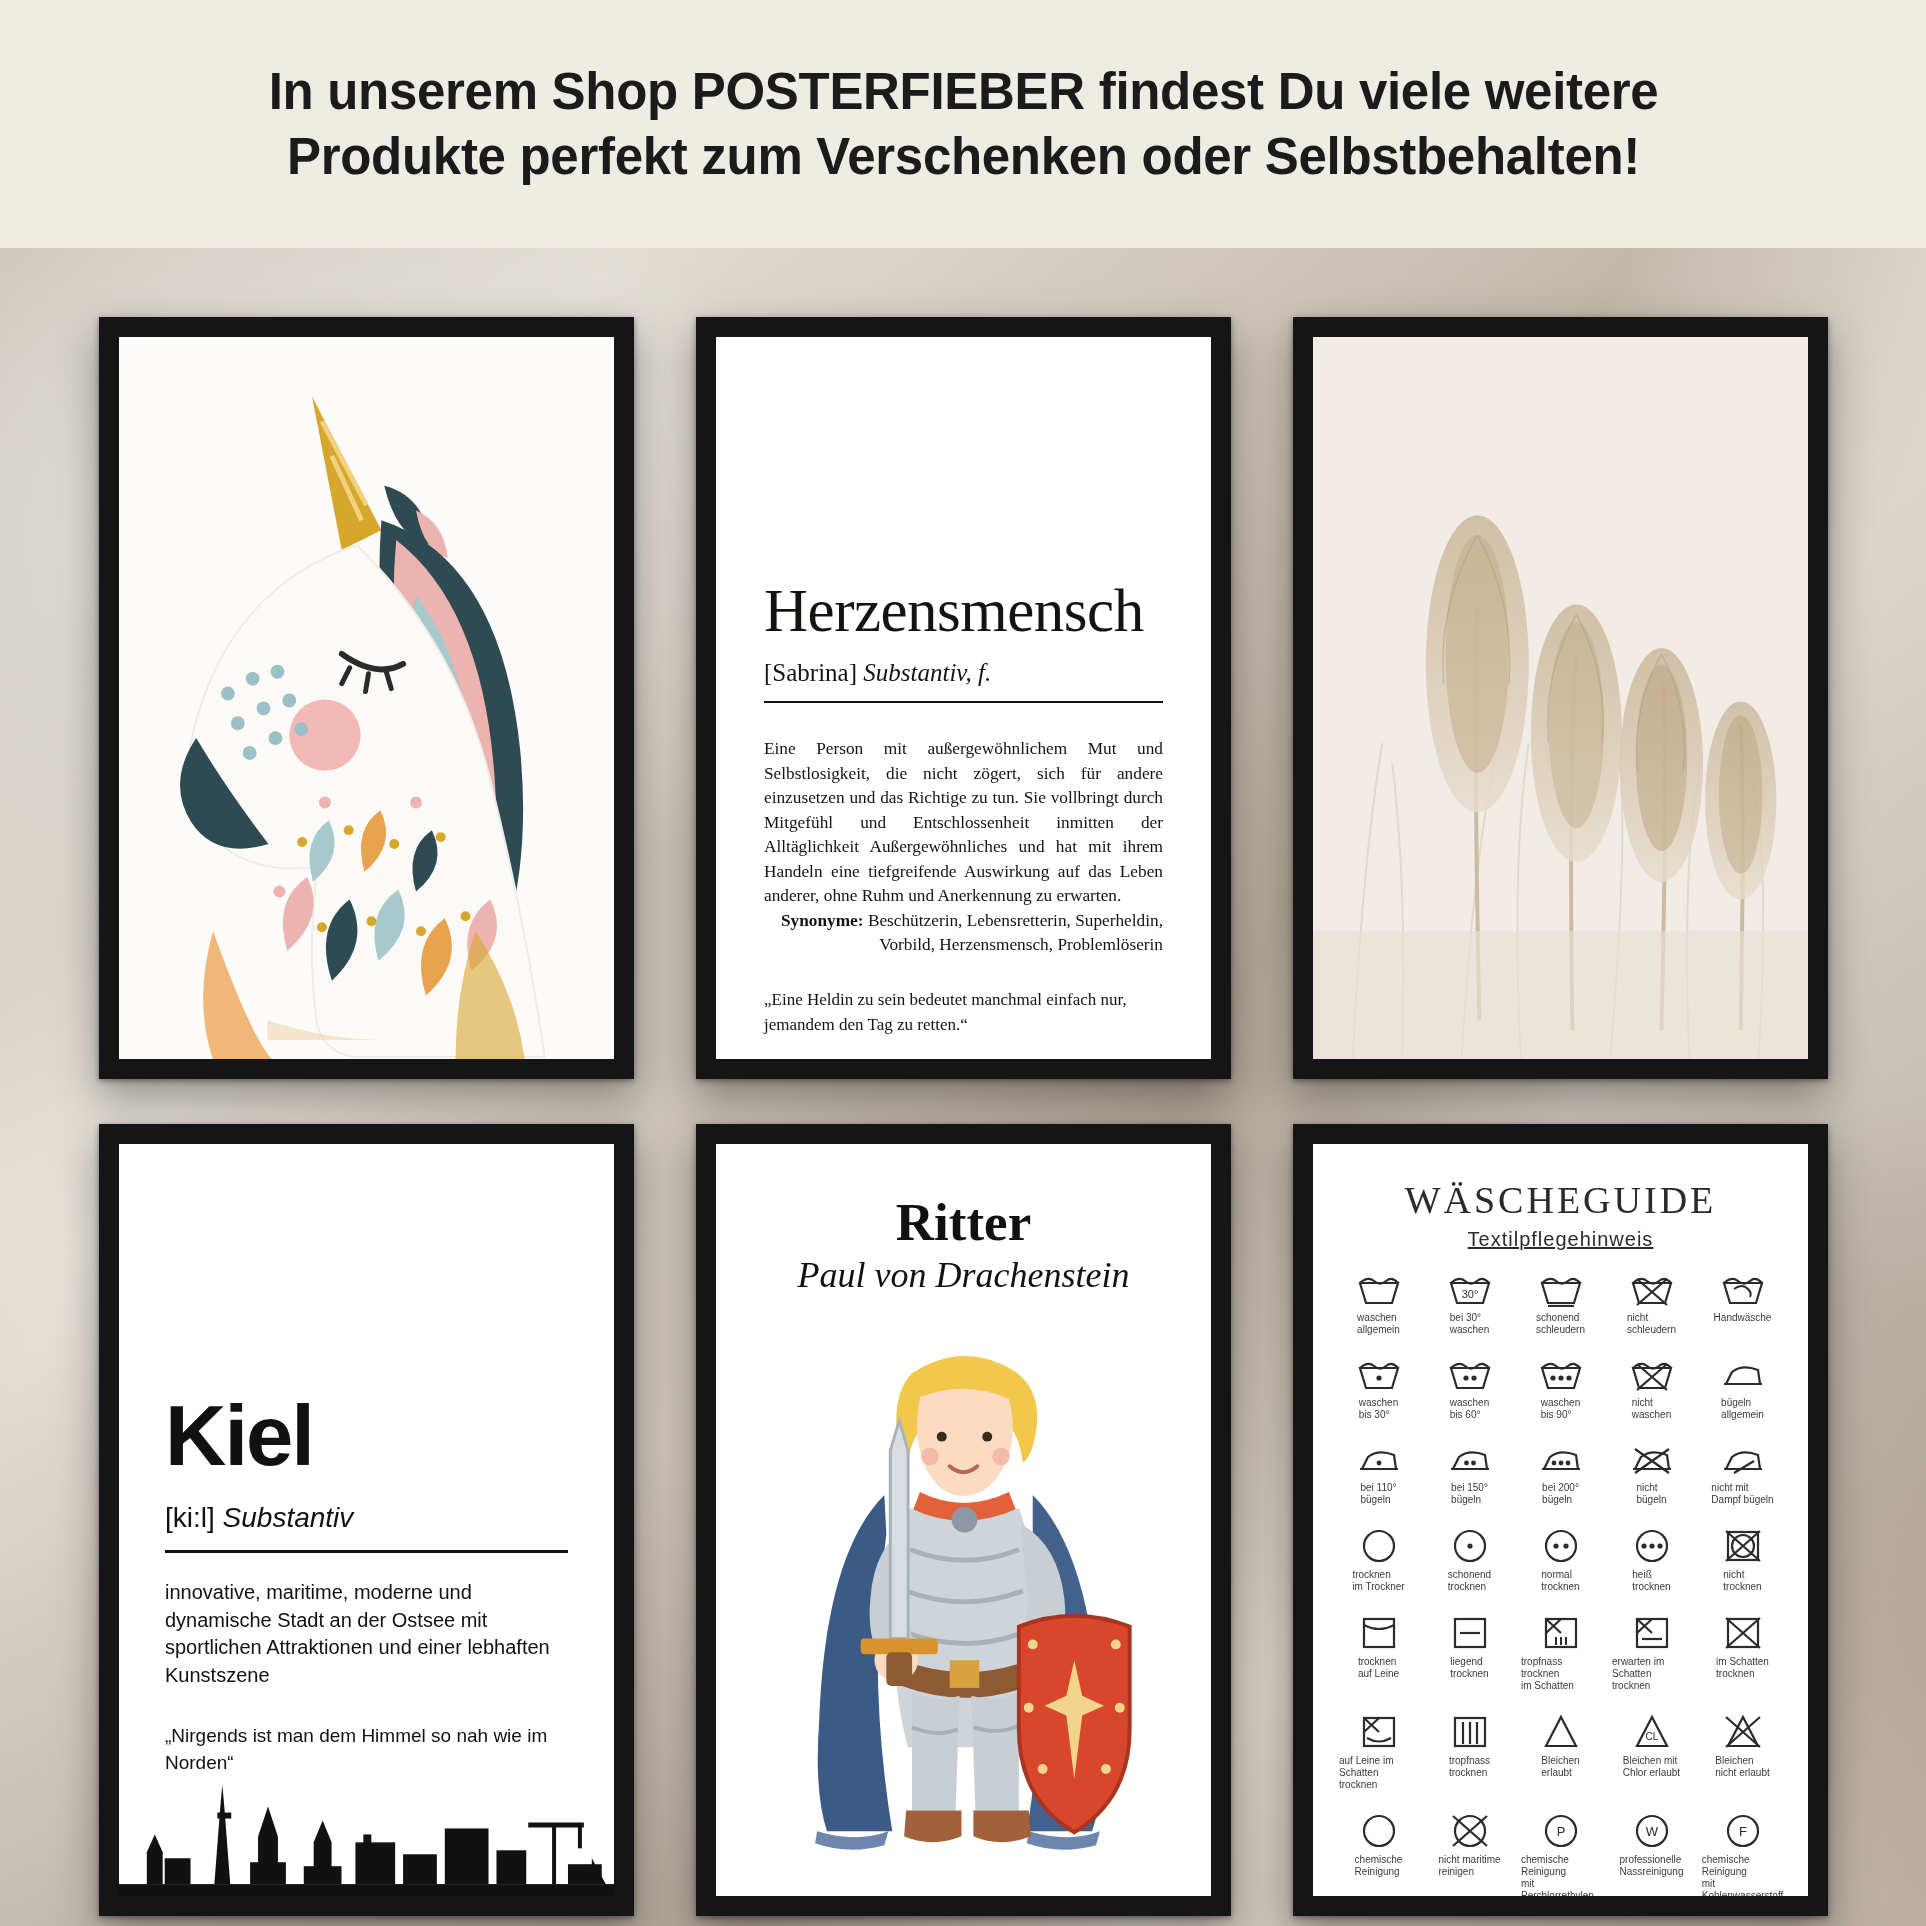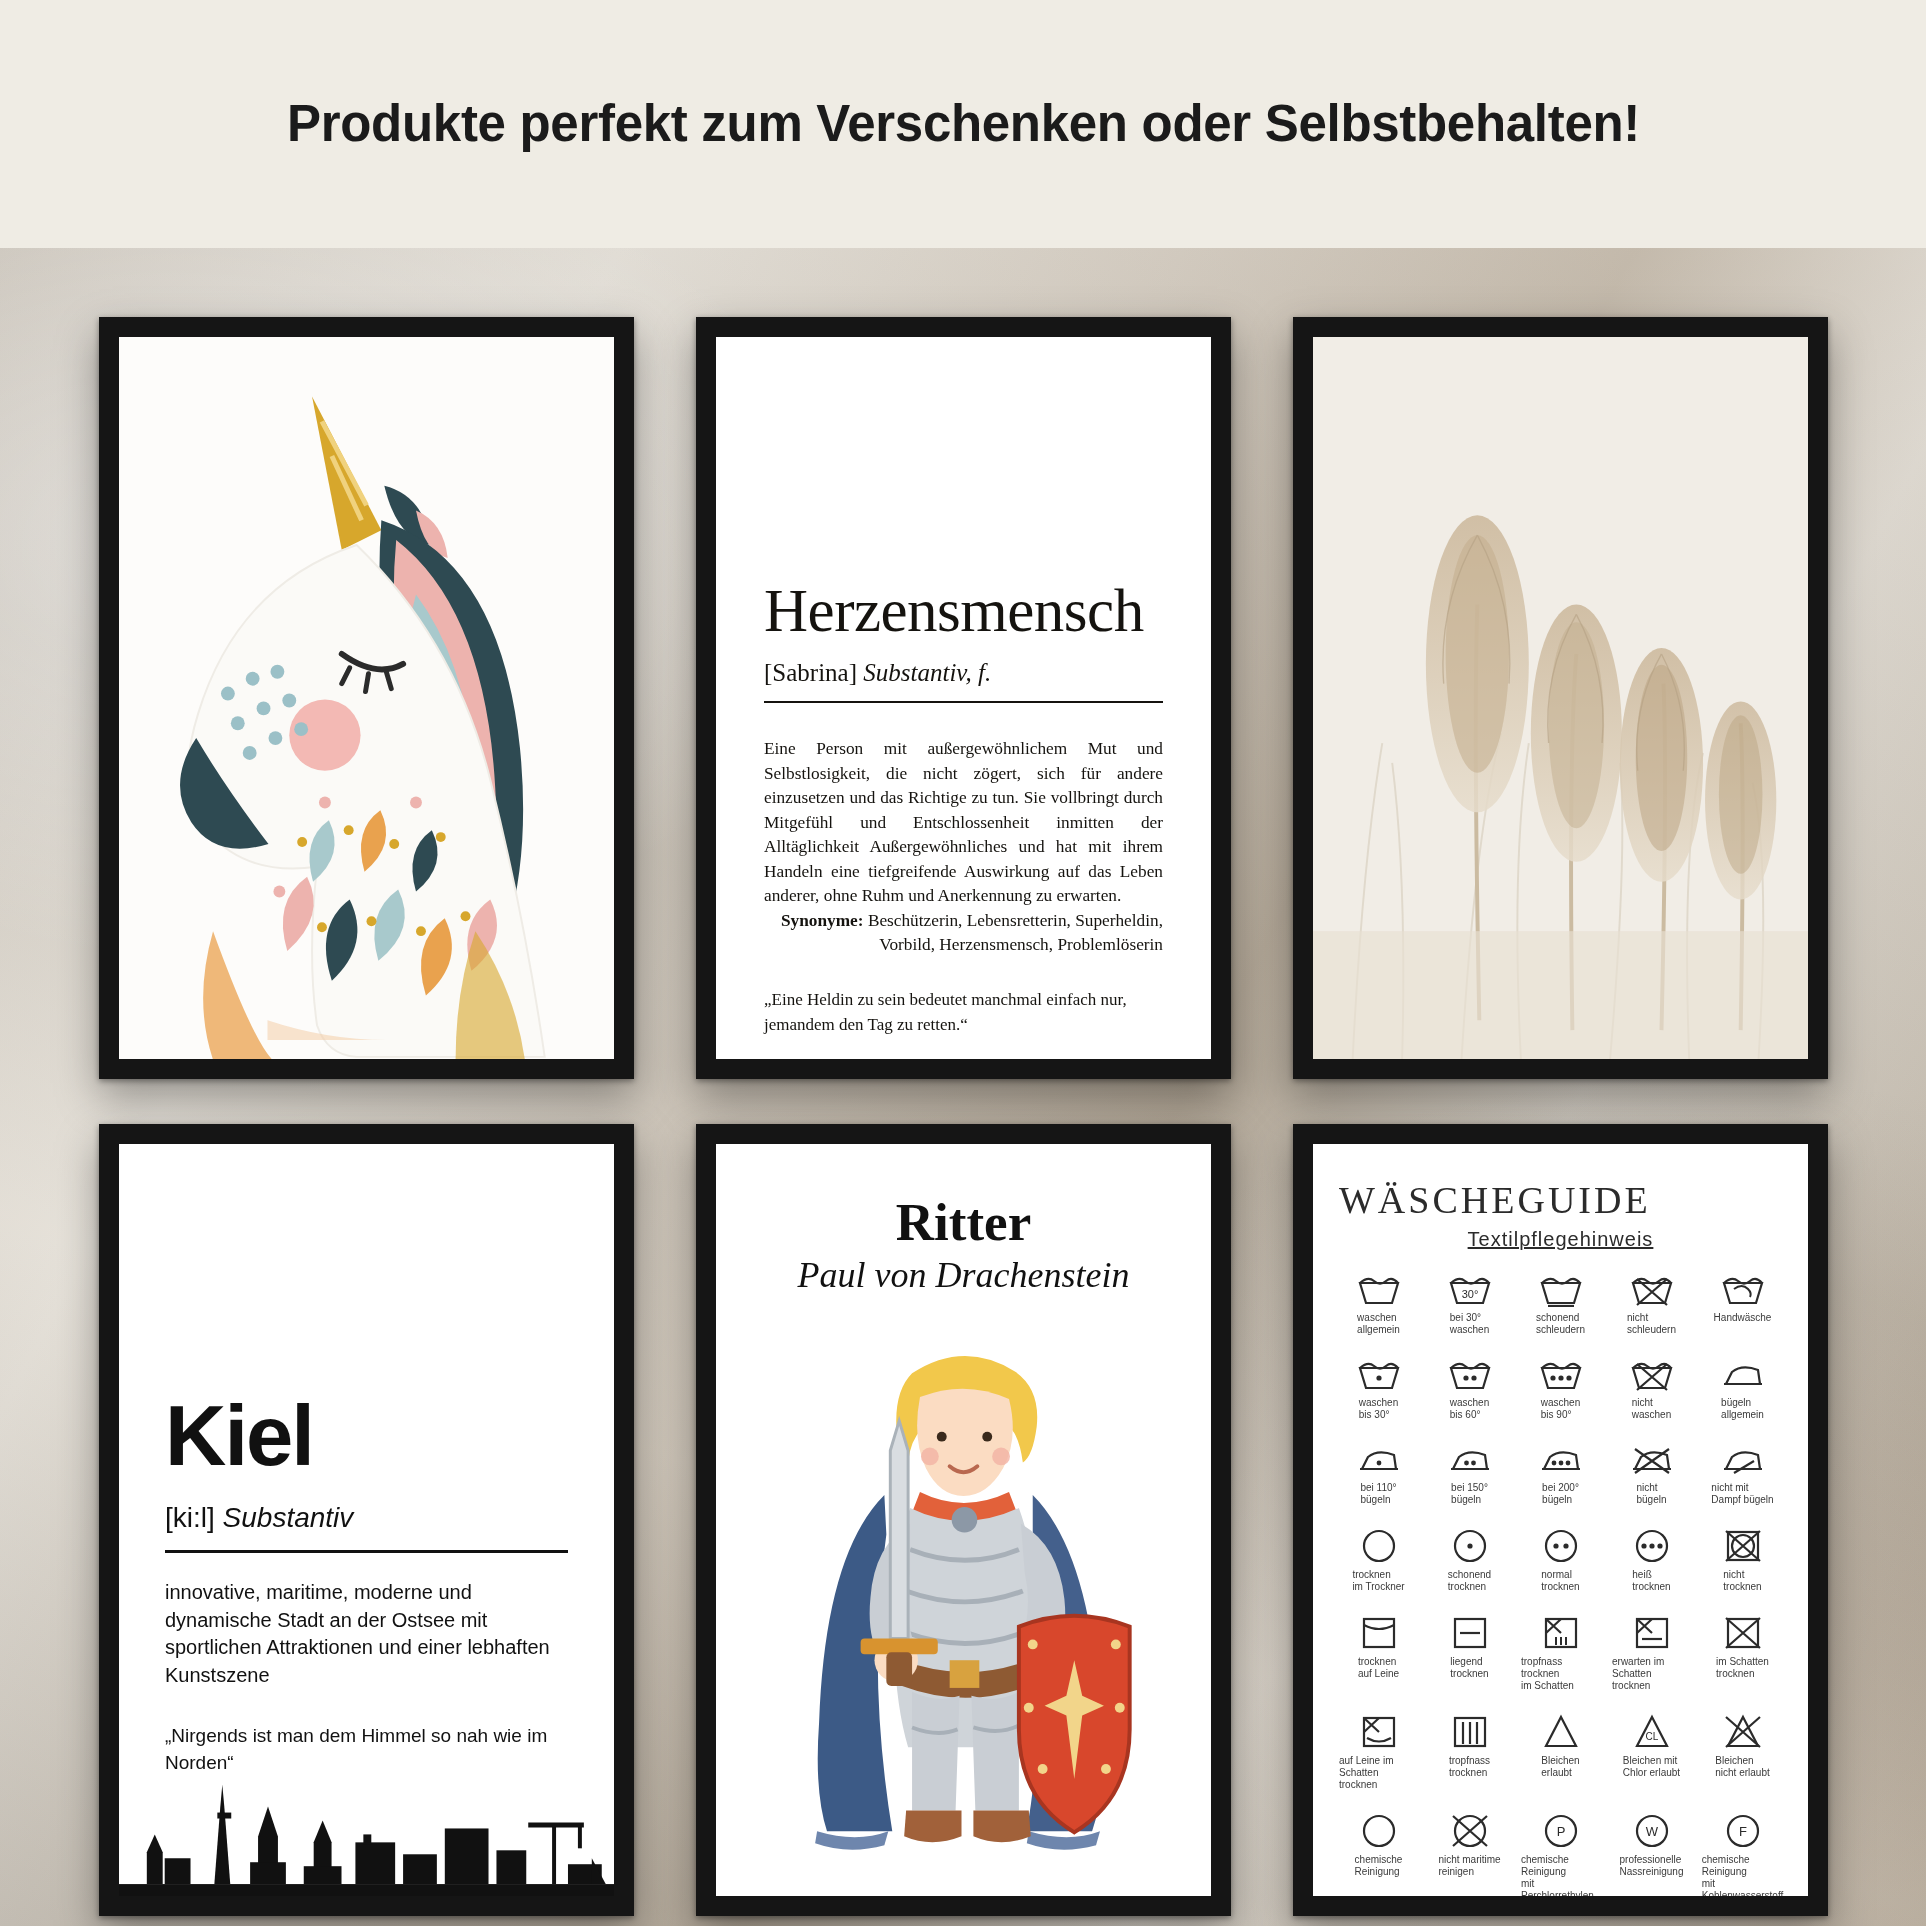--- a/index.html
+++ b/index.html
@@ -94,32 +94,33 @@
 
   
   .ritter{position:absolute;left:0;top:0;width:100%;height:100%;background:#fff;
           display:flex;flex-direction:column;align-items:center;}
   .ritter .rt{font-family:"Liberation Serif",serif;font-weight:bold;font-size:53px;margin-top:48px;color:#111;}
   .ritter .rn{font-family:"Liberation Serif",serif;font-style:italic;font-size:36px;margin-top:2px;color:#111;}
 
   
   .guide{position:absolute;left:0;top:0;width:100%;height:100%;background:#fff;
          padding:34px 26px;box-sizing:border-box;color:#2b2b2b;}
-  .guide .gt{font-size:38px;letter-spacing:3px;font-family:"Liberation Serif",serif;}
+  .guide .gt{text-align:center;font-size:38px;letter-spacing:3px;font-family:"Liberation Serif",serif;}
   .guide .gs{text-align:center;font-size:20px;margin-top:6px;letter-spacing:1px;text-decoration:underline;}
   .grow{display:flex;justify-content:space-between;margin-top:22px;}
   .gcell{width:79px;display:flex;flex-direction:column;align-items:center;}
   .gcell .gl{font-size:10px;line-height:1.2;text-align:left;margin-top:5px;color:#3a3a3a;}
   svg{display:block;}
 </style>
 </head>
 <body>
 
 <div id="banner">
   <div class="btxt">
+    <div>In unserem Shop POSTERFIEBER findest Du viele weitere</div>
     <div>Produkte perfekt zum Verschenken oder Selbstbehalten!</div>
   </div>
 </div>
 
 <div id="wall"></div>
 
 <div class="frame r1 c1">
   <div class="mat">
     <div class="uni-wrap">
       <svg width="495" height="723" viewBox="0 0 500 730">

